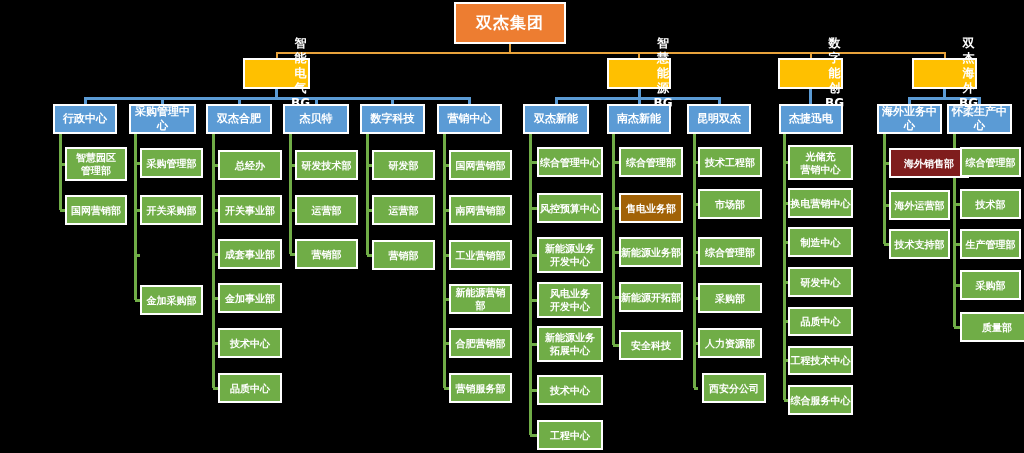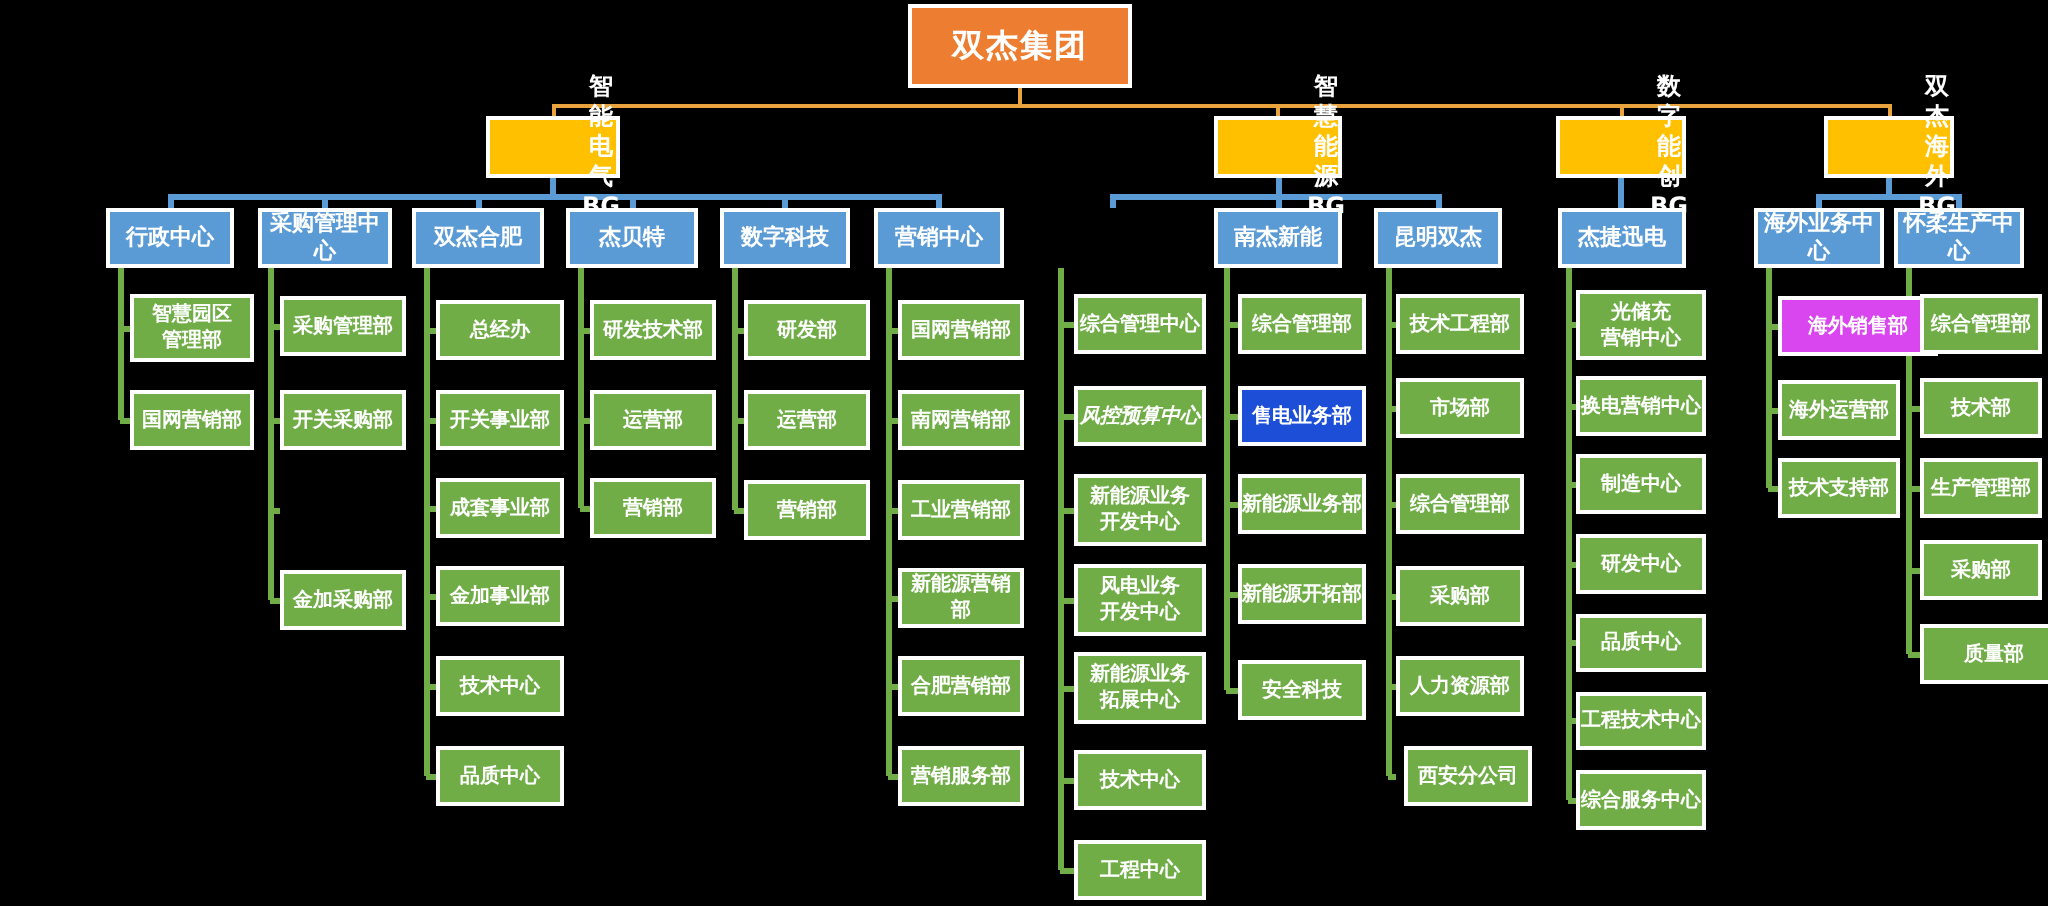--- a/index.html
+++ b/index.html
@@ -123,49 +123,50 @@
     <div class="node dept" style="left: 140px; top: 148px; width: 63px; height: 30px; background: rgb(112, 173, 71);">采购管理部</div>
     <div class="node dept" style="left: 140px; top: 195px; width: 63px; height: 30px; background: rgb(112, 173, 71);">开关采购部</div>
     <div class="node dept" style="left: 140px; top: 285px; width: 63px; height: 30px; background: rgb(112, 173, 71);">金加采购部</div>
     <div class="node center" style="left: 206px; top: 104px; width: 66px; height: 30px; background: rgb(91, 155, 213);">双杰合肥</div>
     <div class="node dept" style="left: 218px; top: 150px; width: 64px; height: 30px; background: rgb(112, 173, 71);">总经办</div>
     <div class="node dept" style="left: 218px; top: 195px; width: 64px; height: 30px; background: rgb(112, 173, 71);">开关事业部</div>
     <div class="node dept" style="left: 218px; top: 239px; width: 64px; height: 30px; background: rgb(112, 173, 71);">成套事业部</div>
     <div class="node dept" style="left: 218px; top: 283px; width: 64px; height: 30px; background: rgb(112, 173, 71);">金加事业部</div>
     <div class="node dept" style="left: 218px; top: 328px; width: 64px; height: 30px; background: rgb(112, 173, 71);">技术中心</div>
     <div class="node dept" style="left: 218px; top: 373px; width: 64px; height: 30px; background: rgb(112, 173, 71);">品质中心</div>
-    <div class="node center" style="left: 283px; top: 104px; width: 66px; height: 30px; background: rgb(91, 155, 213);">杰贝特</div>
+    <div class="node center" style="left: 283px; top: 104px; width: 66px; height: 30px; background: rgb(91, 155, 213); font-family: Liberation Serif, serif;">杰贝特</div>
     <div class="node dept" style="left: 295px; top: 150px; width: 63px; height: 30px; background: rgb(112, 173, 71);">研发技术部</div>
     <div class="node dept" style="left: 295px; top: 195px; width: 63px; height: 30px; background: rgb(112, 173, 71);">运营部</div>
     <div class="node dept" style="left: 295px; top: 239px; width: 63px; height: 30px; background: rgb(112, 173, 71);">营销部</div>
     <div class="node center" style="left: 360px; top: 104px; width: 65px; height: 30px; background: rgb(91, 155, 213);">数字科技</div>
     <div class="node dept" style="left: 372px; top: 150px; width: 63px; height: 30px; background: rgb(112, 173, 71);">研发部</div>
     <div class="node dept" style="left: 372px; top: 195px; width: 63px; height: 30px; background: rgb(112, 173, 71);">运营部</div>
     <div class="node dept" style="left: 372px; top: 240px; width: 63px; height: 30px; background: rgb(112, 173, 71);">营销部</div>
     <div class="node center" style="left: 437px; top: 104px; width: 65px; height: 30px; background: rgb(91, 155, 213);">营销中心</div>
     <div class="node dept" style="left: 449px; top: 150px; width: 63px; height: 30px; background: rgb(112, 173, 71);">国网营销部</div>
     <div class="node dept" style="left: 449px; top: 195px; width: 63px; height: 30px; background: rgb(112, 173, 71);">南网营销部</div>
     <div class="node dept" style="left: 449px; top: 240px; width: 63px; height: 30px; background: rgb(112, 173, 71);">工业营销部</div>
     <div class="node dept" style="left: 449px; top: 284px; width: 63px; height: 30px; background: rgb(112, 173, 71);">新能源营销部</div>
     <div class="node dept" style="left: 449px; top: 328px; width: 63px; height: 30px; background: rgb(112, 173, 71);">合肥营销部</div>
     <div class="node bg" style="left: 607px; top: 58px; width: 64px; height: 31px; background: rgb(255, 192, 0);">智慧能源BG</div>
     <div class="node dept" style="left: 449px; top: 373px; width: 63px; height: 30px; background: rgb(112, 173, 71);">营销服务部</div>
+    <div class="node center" style="left: 523px; top: 104px; width: 66px; height: 30px; background: rgb(91, 155, 213);">双杰新能</div>
     <div class="node dept" style="left: 537px; top: 147px; width: 66px; height: 30px; background: rgb(112, 173, 71);">综合管理中心</div>
-    <div class="node dept" style="left: 537px; top: 193px; width: 66px; height: 30px; background: rgb(112, 173, 71); font-style: italic;">风控预算中心</div>
+    <div class="node dept" style="left: 537px; top: 193px; width: 66px; height: 30px; background: rgb(112, 173, 71);">风控预算中心</div>
     <div class="node dept" style="left: 537px; top: 237px; width: 66px; height: 36px; background: rgb(112, 173, 71);">新能源业务
 开发中心</div>
     <div class="node dept" style="left: 537px; top: 282px; width: 66px; height: 36px; background: rgb(112, 173, 71);">风电业务
 开发中心</div>
     <div class="node dept" style="left: 537px; top: 326px; width: 66px; height: 36px; background: rgb(112, 173, 71);">新能源业务
 拓展中心</div>
     <div class="node dept" style="left: 537px; top: 375px; width: 66px; height: 30px; background: rgb(112, 173, 71);">技术中心</div>
     <div class="node dept" style="left: 537px; top: 420px; width: 66px; height: 30px; background: rgb(112, 173, 71);">工程中心</div>
     <div class="node center" style="left: 607px; top: 104px; width: 64px; height: 30px; background: rgb(91, 155, 213);">南杰新能</div>
     <div class="node dept" style="left: 619px; top: 147px; width: 64px; height: 30px; background: rgb(112, 173, 71);">综合管理部</div>
-    <div class="node dept" style="left: 619px; top: 193px; width: 64px; height: 30px; background: #1d4ed8;">售电业务部</div>
+    <div class="node dept" style="left: 619px; top: 193px; width: 64px; height: 30px; background: #a16207;">售电业务部</div>
     <div class="node dept" style="left: 619px; top: 237px; width: 64px; height: 30px; background: rgb(112, 173, 71);">新能源业务部</div>
     <div class="node dept" style="left: 619px; top: 282px; width: 64px; height: 30px; background: rgb(112, 173, 71);">新能源开拓部</div>
     <div class="node dept" style="left: 619px; top: 330px; width: 64px; height: 30px; background: rgb(112, 173, 71);">安全科技</div>
     <div class="node center" style="left: 687px; top: 104px; width: 64px; height: 30px; background: rgb(91, 155, 213);">昆明双杰</div>
     <div class="node dept" style="left: 698px; top: 147px; width: 64px; height: 30px; background: rgb(112, 173, 71);">技术工程部</div>
     <div class="node dept" style="left: 698px; top: 189px; width: 64px; height: 30px; background: rgb(112, 173, 71);">市场部</div>
     <div class="node dept" style="left: 698px; top: 237px; width: 64px; height: 30px; background: rgb(112, 173, 71);">综合管理部</div>
     <div class="node dept" style="left: 698px; top: 283px; width: 64px; height: 30px; background: rgb(112, 173, 71);">采购部</div>
     <div class="node dept" style="left: 698px; top: 328px; width: 64px; height: 30px; background: rgb(112, 173, 71);">人力资源部</div>
     <div class="node dept" style="left: 702px; top: 373px; width: 64px; height: 30px; background: rgb(112, 173, 71);">西安分公司</div>
@@ -174,21 +175,21 @@
     <div class="node dept" style="left: 788px; top: 145px; width: 65px; height: 35px; background: rgb(112, 173, 71);">光储充
 营销中心</div>
     <div class="node dept" style="left: 788px; top: 188px; width: 65px; height: 30px; background: rgb(112, 173, 71);">换电营销中心</div>
     <div class="node dept" style="left: 788px; top: 227px; width: 65px; height: 30px; background: rgb(112, 173, 71);">制造中心</div>
     <div class="node dept" style="left: 788px; top: 267px; width: 65px; height: 30px; background: rgb(112, 173, 71);">研发中心</div>
     <div class="node dept" style="left: 788px; top: 307px; width: 65px; height: 29px; background: rgb(112, 173, 71);">品质中心</div>
     <div class="node dept" style="left: 788px; top: 346px; width: 65px; height: 29px; background: rgb(112, 173, 71);">工程技术中心</div>
     <div class="node dept" style="left: 788px; top: 385px; width: 65px; height: 30px; background: rgb(112, 173, 71);">综合服务中心</div>
     <div class="node bg" style="left: 912px; top: 58px; width: 65px; height: 31px; background: rgb(255, 192, 0);">双杰海外BG</div>
     <div class="node center" style="left: 877px; top: 104px; width: 65px; height: 30px; background: rgb(91, 155, 213);">海外业务中心</div>
-    <div class="node dept" style="left: 889px; top: 148px; width: 80px; height: 30px; background: #d946ef;">海外销售部</div>
+    <div class="node dept" style="left: 889px; top: 148px; width: 80px; height: 30px; background: #7f1d1d;">海外销售部</div>
     <div class="node dept" style="left: 889px; top: 190px; width: 61px; height: 30px; background: rgb(112, 173, 71);">海外运营部</div>
     <div class="node dept" style="left: 889px; top: 229px; width: 61px; height: 30px; background: rgb(112, 173, 71);">技术支持部</div>
     <div class="node center" style="left: 947px; top: 104px; width: 65px; height: 30px; background: rgb(91, 155, 213);">怀柔生产中心</div>
     <div class="node dept" style="left: 960px; top: 147px; width: 61px; height: 30px; background: rgb(112, 173, 71);">综合管理部</div>
     <div class="node dept" style="left: 960px; top: 189px; width: 61px; height: 30px; background: rgb(112, 173, 71);">技术部</div>
     <div class="node dept" style="left: 960px; top: 229px; width: 61px; height: 30px; background: rgb(112, 173, 71);">生产管理部</div>
     <div class="node dept" style="left: 960px; top: 270px; width: 61px; height: 30px; background: rgb(112, 173, 71);">采购部</div>
     <div class="node dept" style="left: 960px; top: 312px; width: 74px; height: 30px; background: rgb(112, 173, 71);">质量部</div>
   </div>
 

